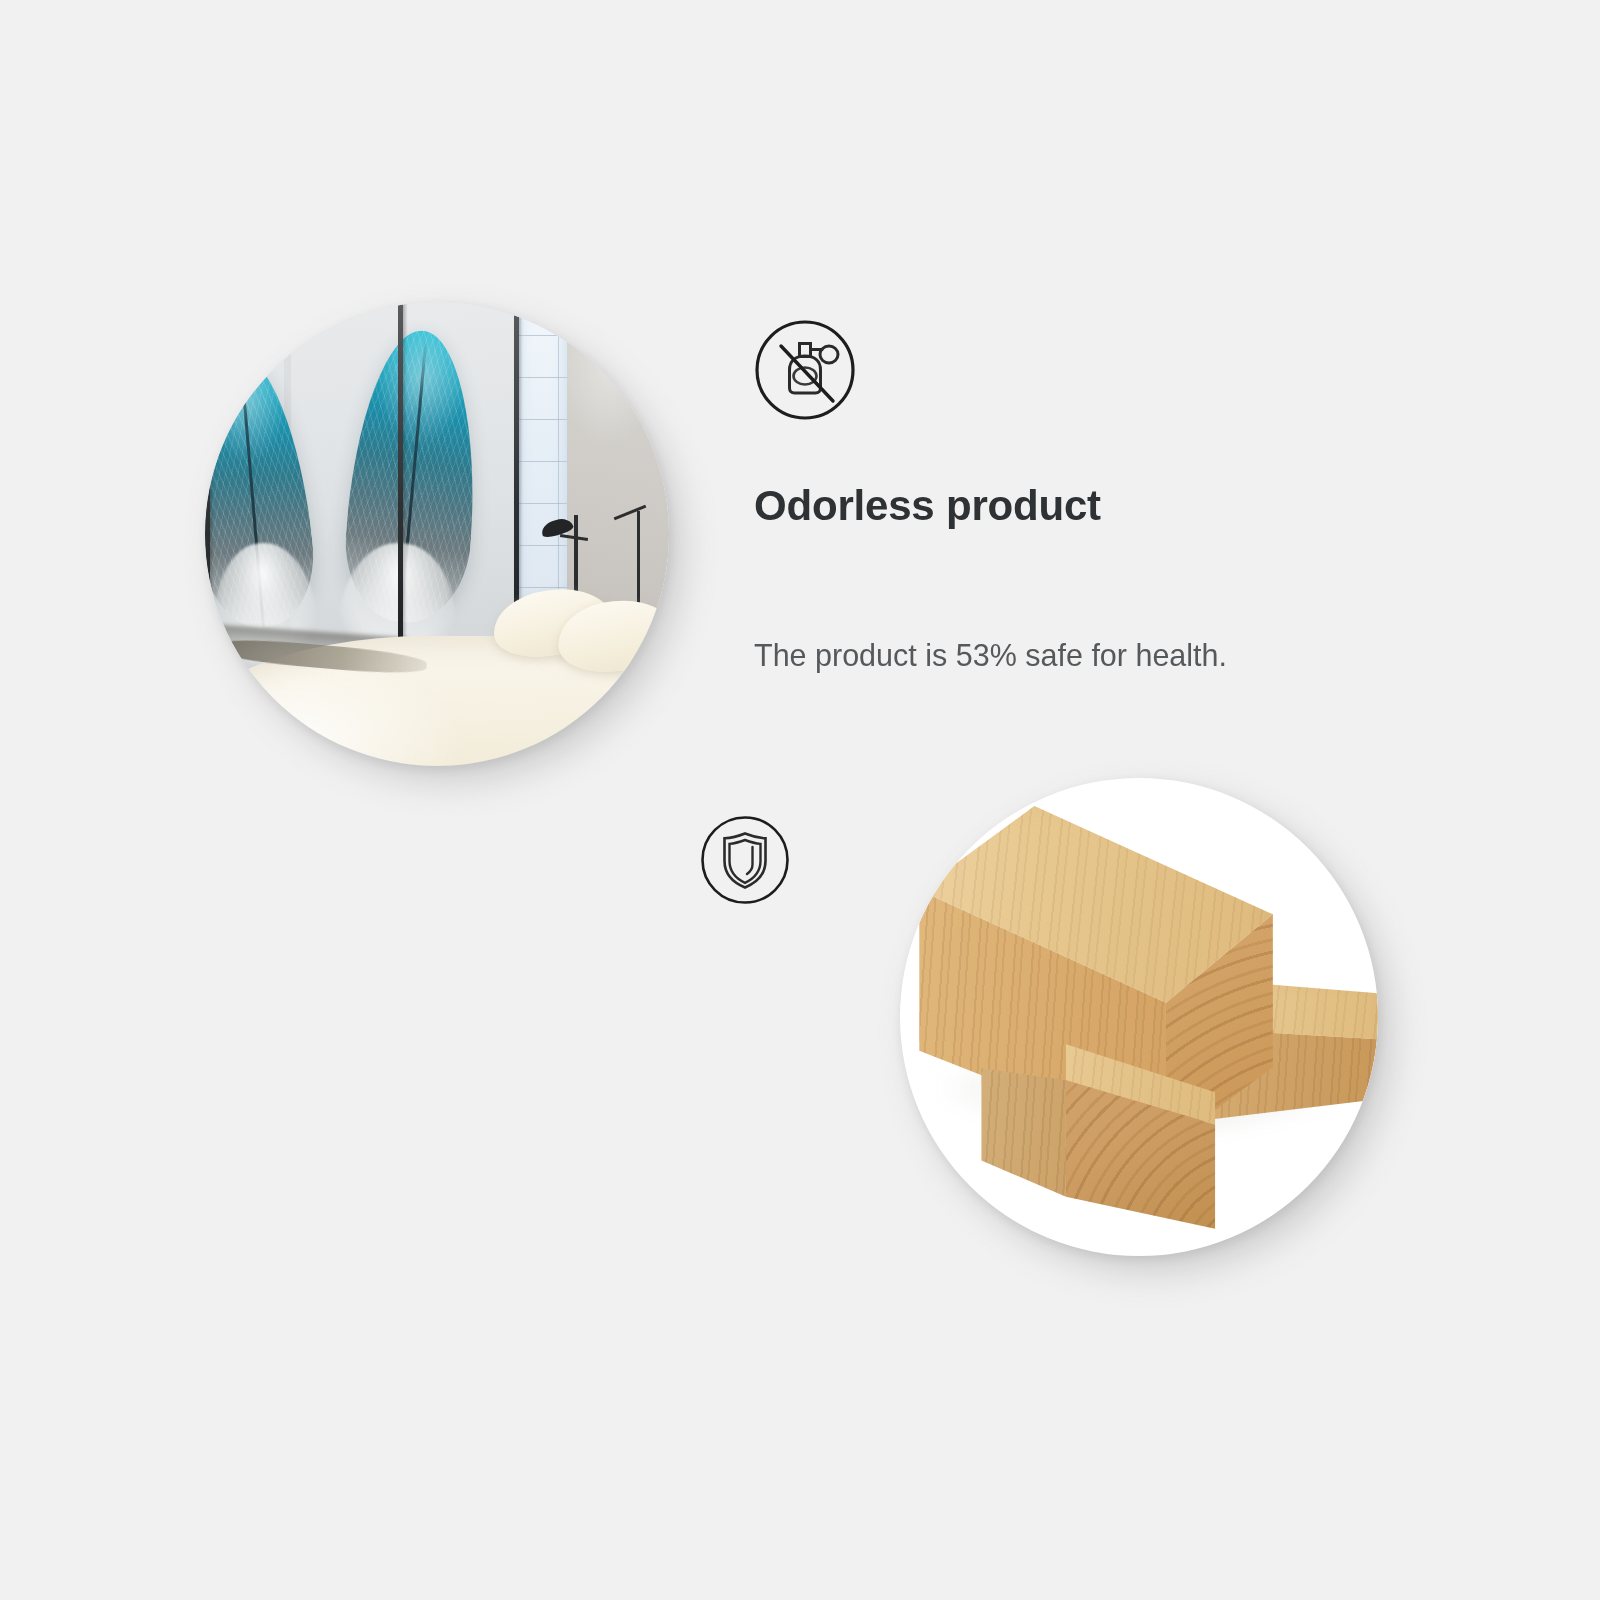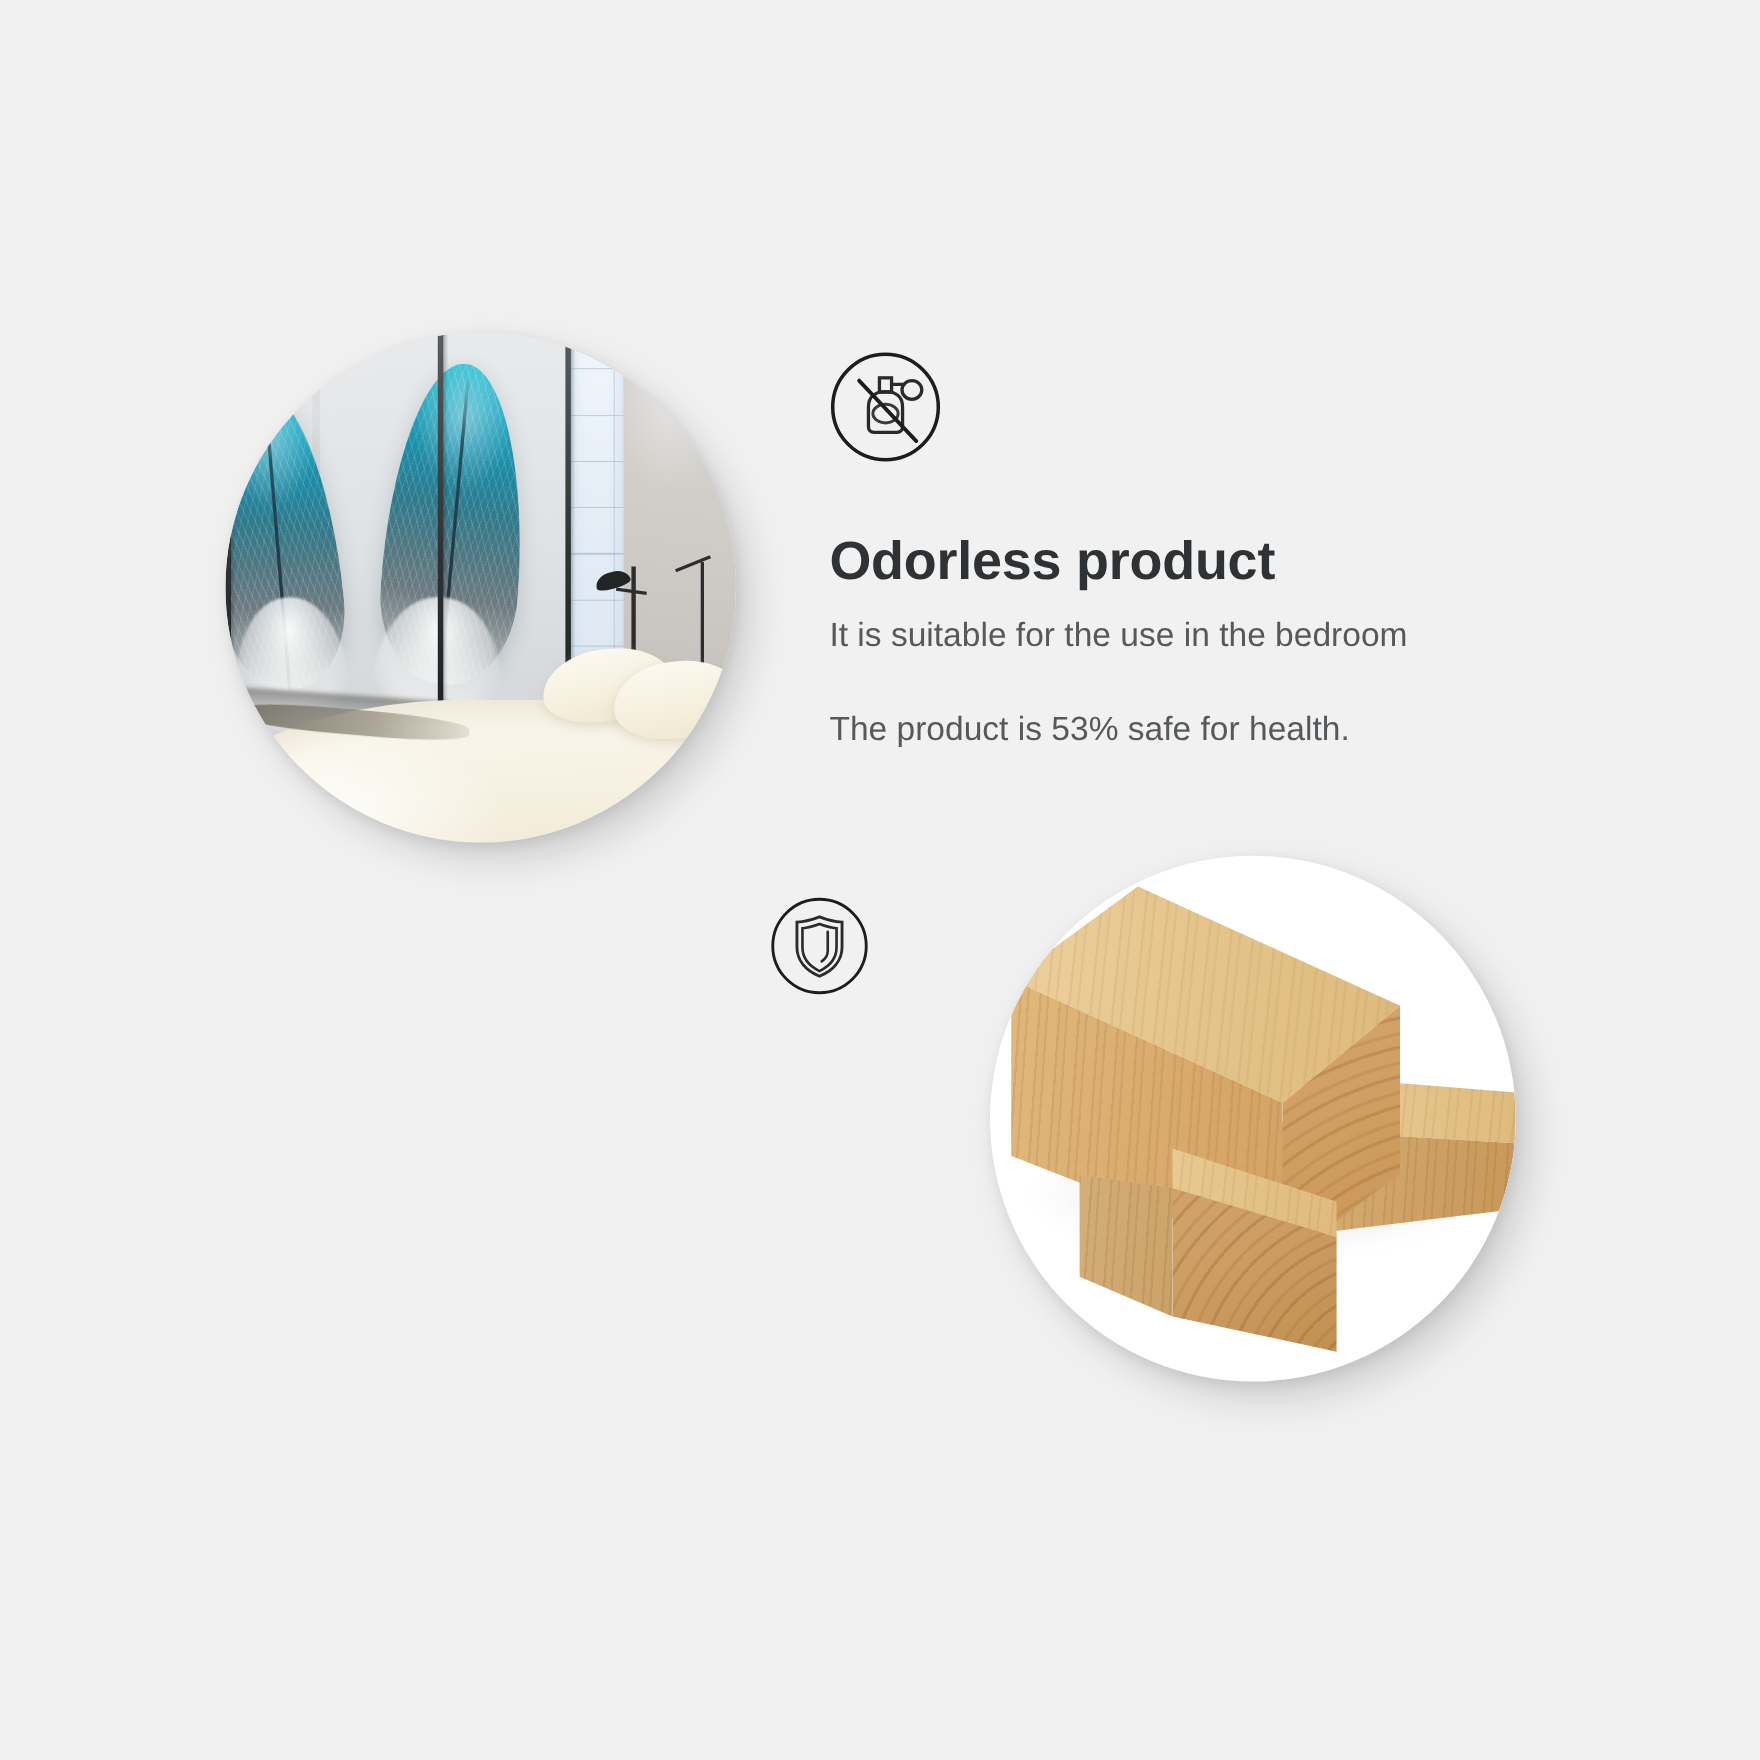--- a/index.html
+++ b/index.html
@@ -285,21 +285,21 @@
     position: absolute;
   }
   .icon-badge svg {
     display: block;
   }
 
   
   .txt-block { position: absolute; }
   .feat-title {
     color: #2f3234;
-    font-size: 49px;
+    font-size: 42px;
     font-weight: bold;
     letter-spacing: -0.2px;
     margin: 0 0 18px 0;
     white-space: nowrap;
   }
   .feat-body {
     color: #56595b;
     font-size: 30.5px;
     line-height: 43px;
     margin: 0;
@@ -362,21 +362,21 @@
 
       <ellipse cx="52" cy="58" rx="11.5" ry="8.5" fill="none" stroke="#3a3a3a" stroke-width="2.6"></ellipse>
 
       <path d="M28 28 L80 83" stroke="#1d1d1d" stroke-width="3.4" stroke-linecap="round"></path>
     </svg>
   </div>
 
   <div class="txt-block align-left" style="left:754px; top:482px; width:700px;">
     <h2 class="feat-title">Odorless product</h2>
     <p class="feat-body">
-      <span>It is suitable for the use in the bedroom</span><br>
+      <br>
       <br>
       <span>The product is 53% safe for health.</span>
     </p>
   </div>
 
   <div class="photo-circle wood-scene" style="left:900px; top:778px; width:478px; height:478px;">
     <div class="photo-inner">
       <div class="wood-shadow"></div>
 
       <div class="beam" style="left:54%; top:42%; width:48%; height:32%;">

